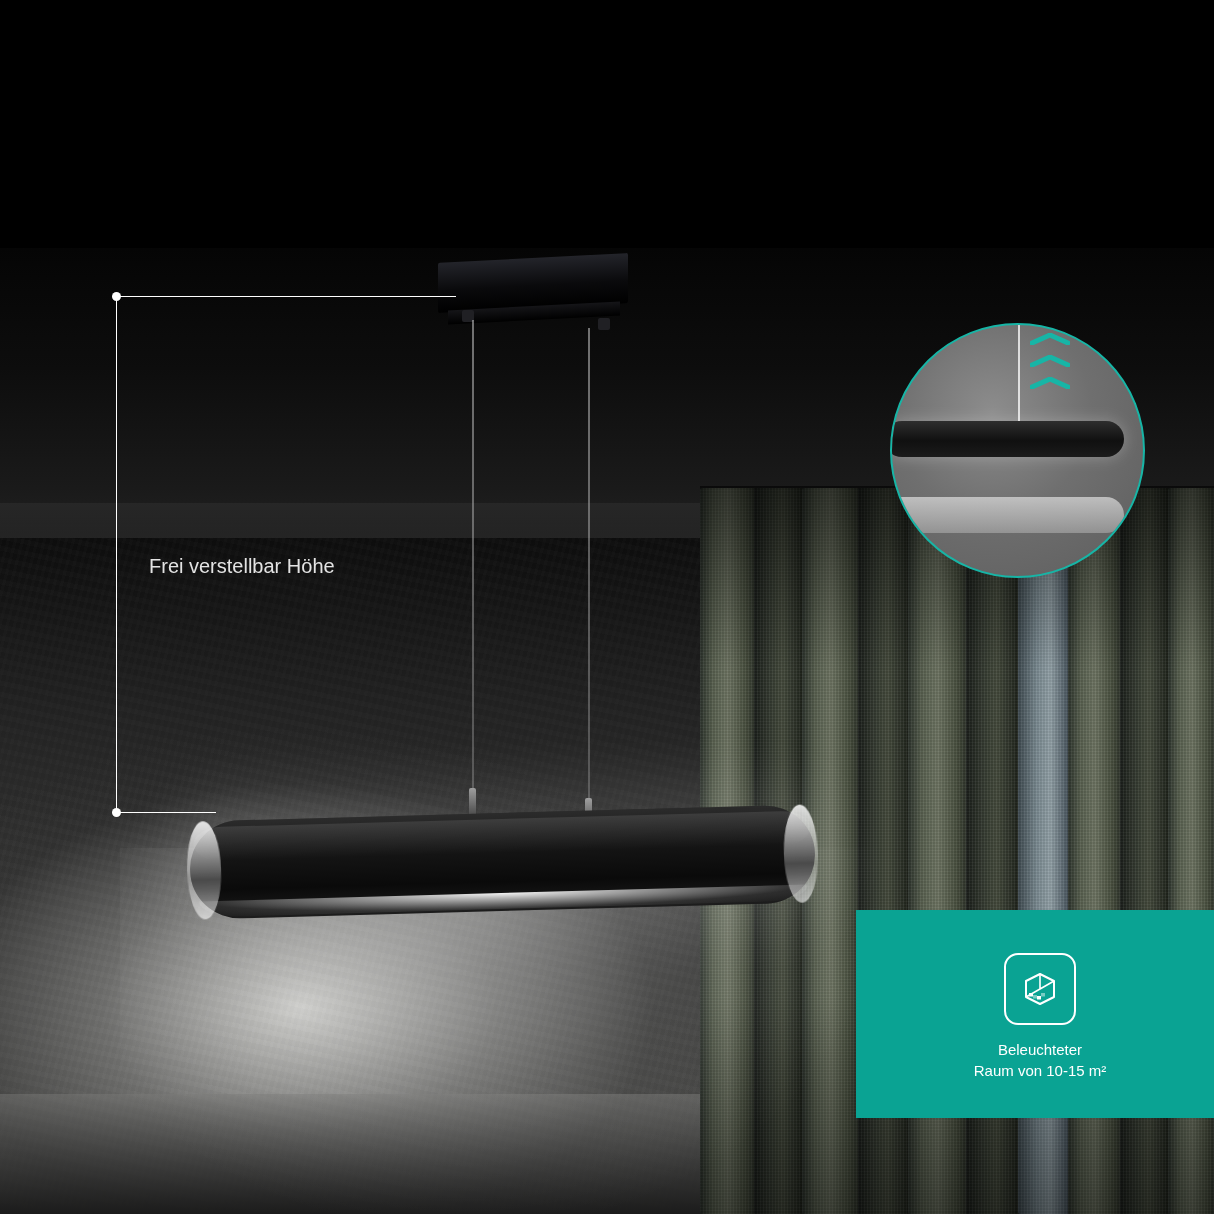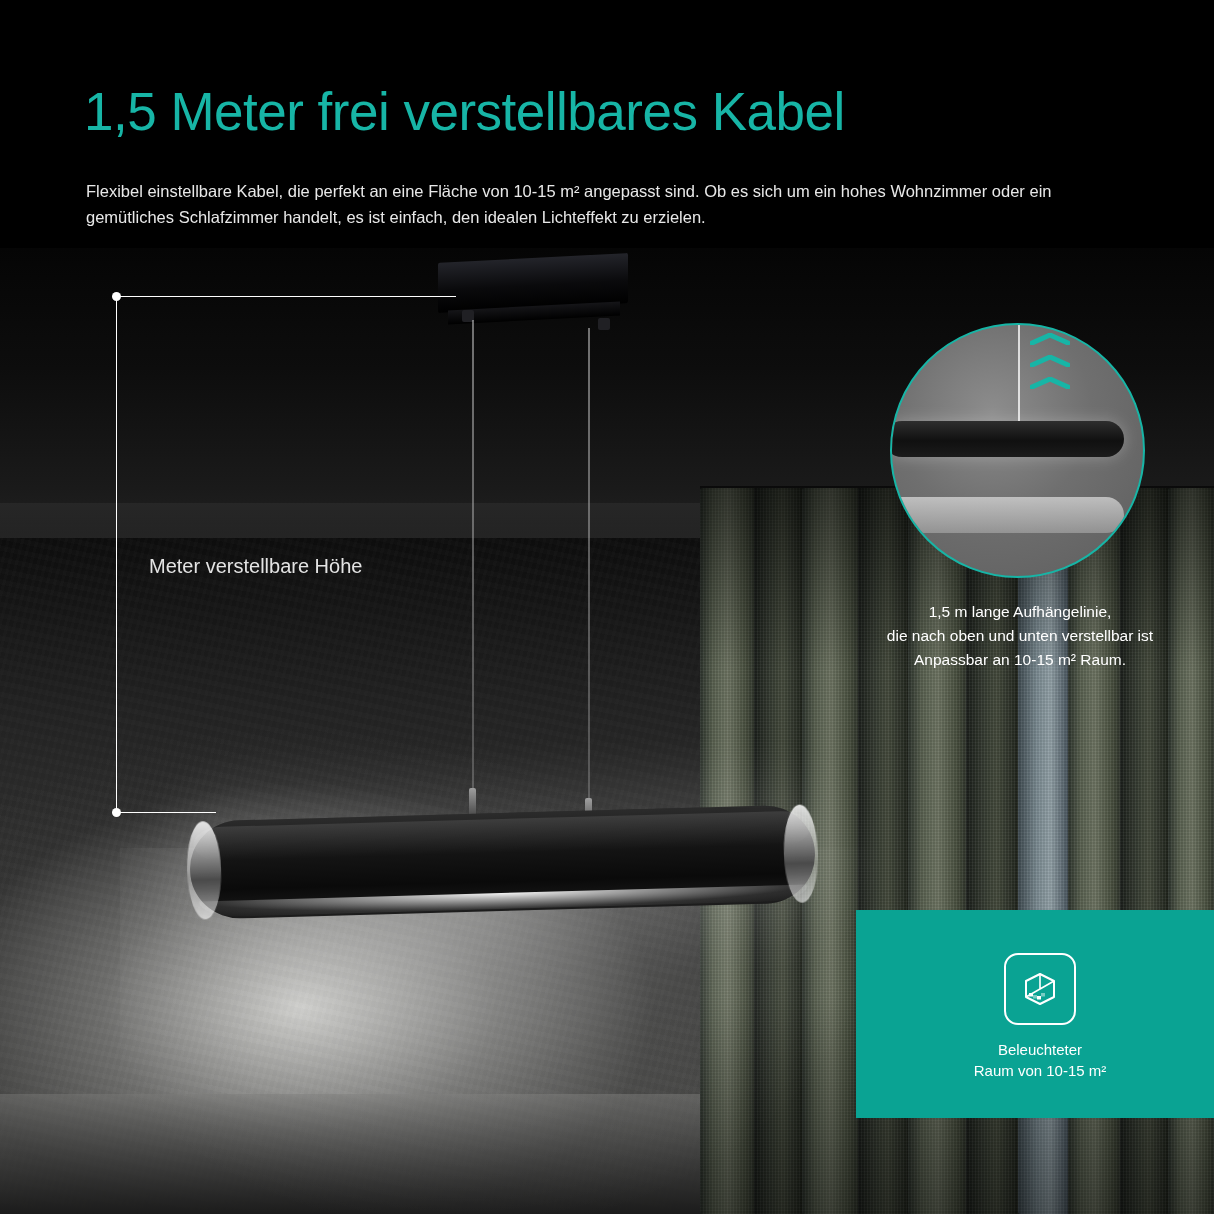--- a/index.html
+++ b/index.html
@@ -246,22 +246,20 @@
     font-size:15px; line-height:21px; color:#fff; text-align:center;
     white-space:pre-line;
   }
 </style>
 </head>
 <body>
 
 <div class="page">
 
   <div class="header">
-    <div class="title">1,5 Meter frei verstellbares Kabel</div>
-    <div class="subtitle">Flexibel einstellbare Kabel, die perfekt an eine Fläche von 10-15 m² angepasst sind. Ob es sich um ein hohes Wohnzimmer oder ein gemütliches Schlafzimmer handelt, es ist einfach, den idealen Lichteffekt zu erzielen.</div>
   </div>
 
   <div class="photo">
 
     <div class="ceiling"></div>
 
     <div class="wall">
       <div class="wall-texture"></div>
       <div class="floor"></div>
     </div>
@@ -327,21 +325,21 @@
       <div class="lamp-cap right"></div>
       <div class="lamp-glow-bottom"></div>
     </div>
 
     <div class="guide-dot" style="left:112px; top:44px;"></div>
     <div class="guide-dot" style="left:112px; top:560px;"></div>
     <div class="guide-line" style="left:116px; top:48px; width:340px; height:1px;"></div>
     <div class="guide-line" style="left:116px; top:48px; width:1px; height:516px;"></div>
     <div class="guide-line" style="left:116px; top:564px; width:100px; height:1px;"></div>
 
-    <div class="measure-sub">Meter verstellbare Höhe</div>
+    <div class="measure-sub">Frei verstellbar Höhe</div>
 
     <div class="inset">
       <div class="inset-cable"></div>
       <div class="chev" style="top:8px;">
         <svg width="40" height="12" viewBox="0 0 40 12">
             <path d="M2 10 L20 2 L38 10" fill="none" stroke="#17b5a6" stroke-width="5" stroke-linecap="round" stroke-linejoin="round"></path>
           </svg>
       </div>
       <div class="chev" style="top:30px;">
         <svg width="40" height="12" viewBox="0 0 40 12">
@@ -350,23 +348,20 @@
       </div>
       <div class="chev" style="top:52px;">
         <svg width="40" height="12" viewBox="0 0 40 12">
             <path d="M2 10 L20 2 L38 10" fill="none" stroke="#17b5a6" stroke-width="5" stroke-linecap="round" stroke-linejoin="round"></path>
           </svg>
       </div>
       <div class="inset-lamp"></div>
       <div class="inset-lamp ghost"></div>
     </div>
 
-    <div class="inset-caption" style="white-space:pre-line;">1,5 m lange Aufhängelinie,
-die nach oben und unten verstellbar ist
-Anpassbar an 10-15 m² Raum.</div>
 
     <div class="badge">
       <div class="badge-col">
         <div class="badge-icon">
           <svg width="40" height="40" viewBox="0 0 40 40">
             <path d="M6 12 L20 5 L34 12 L34 28 L20 35 L6 28 Z" fill="none" stroke="#fff" stroke-width="2" stroke-linejoin="round"></path>
             <path d="M20 5 L20 20 L6 28 M20 20 L34 12" fill="none" stroke="#fff" stroke-width="1.6"></path>
             <rect x="9" y="24" width="4" height="3.5" fill="#fff"></rect>
             <rect x="17" y="27" width="4" height="3.5" fill="#fff"></rect>
             <rect x="13" y="26" width="4" height="3.5" fill="#fff" opacity=".45"></rect>

